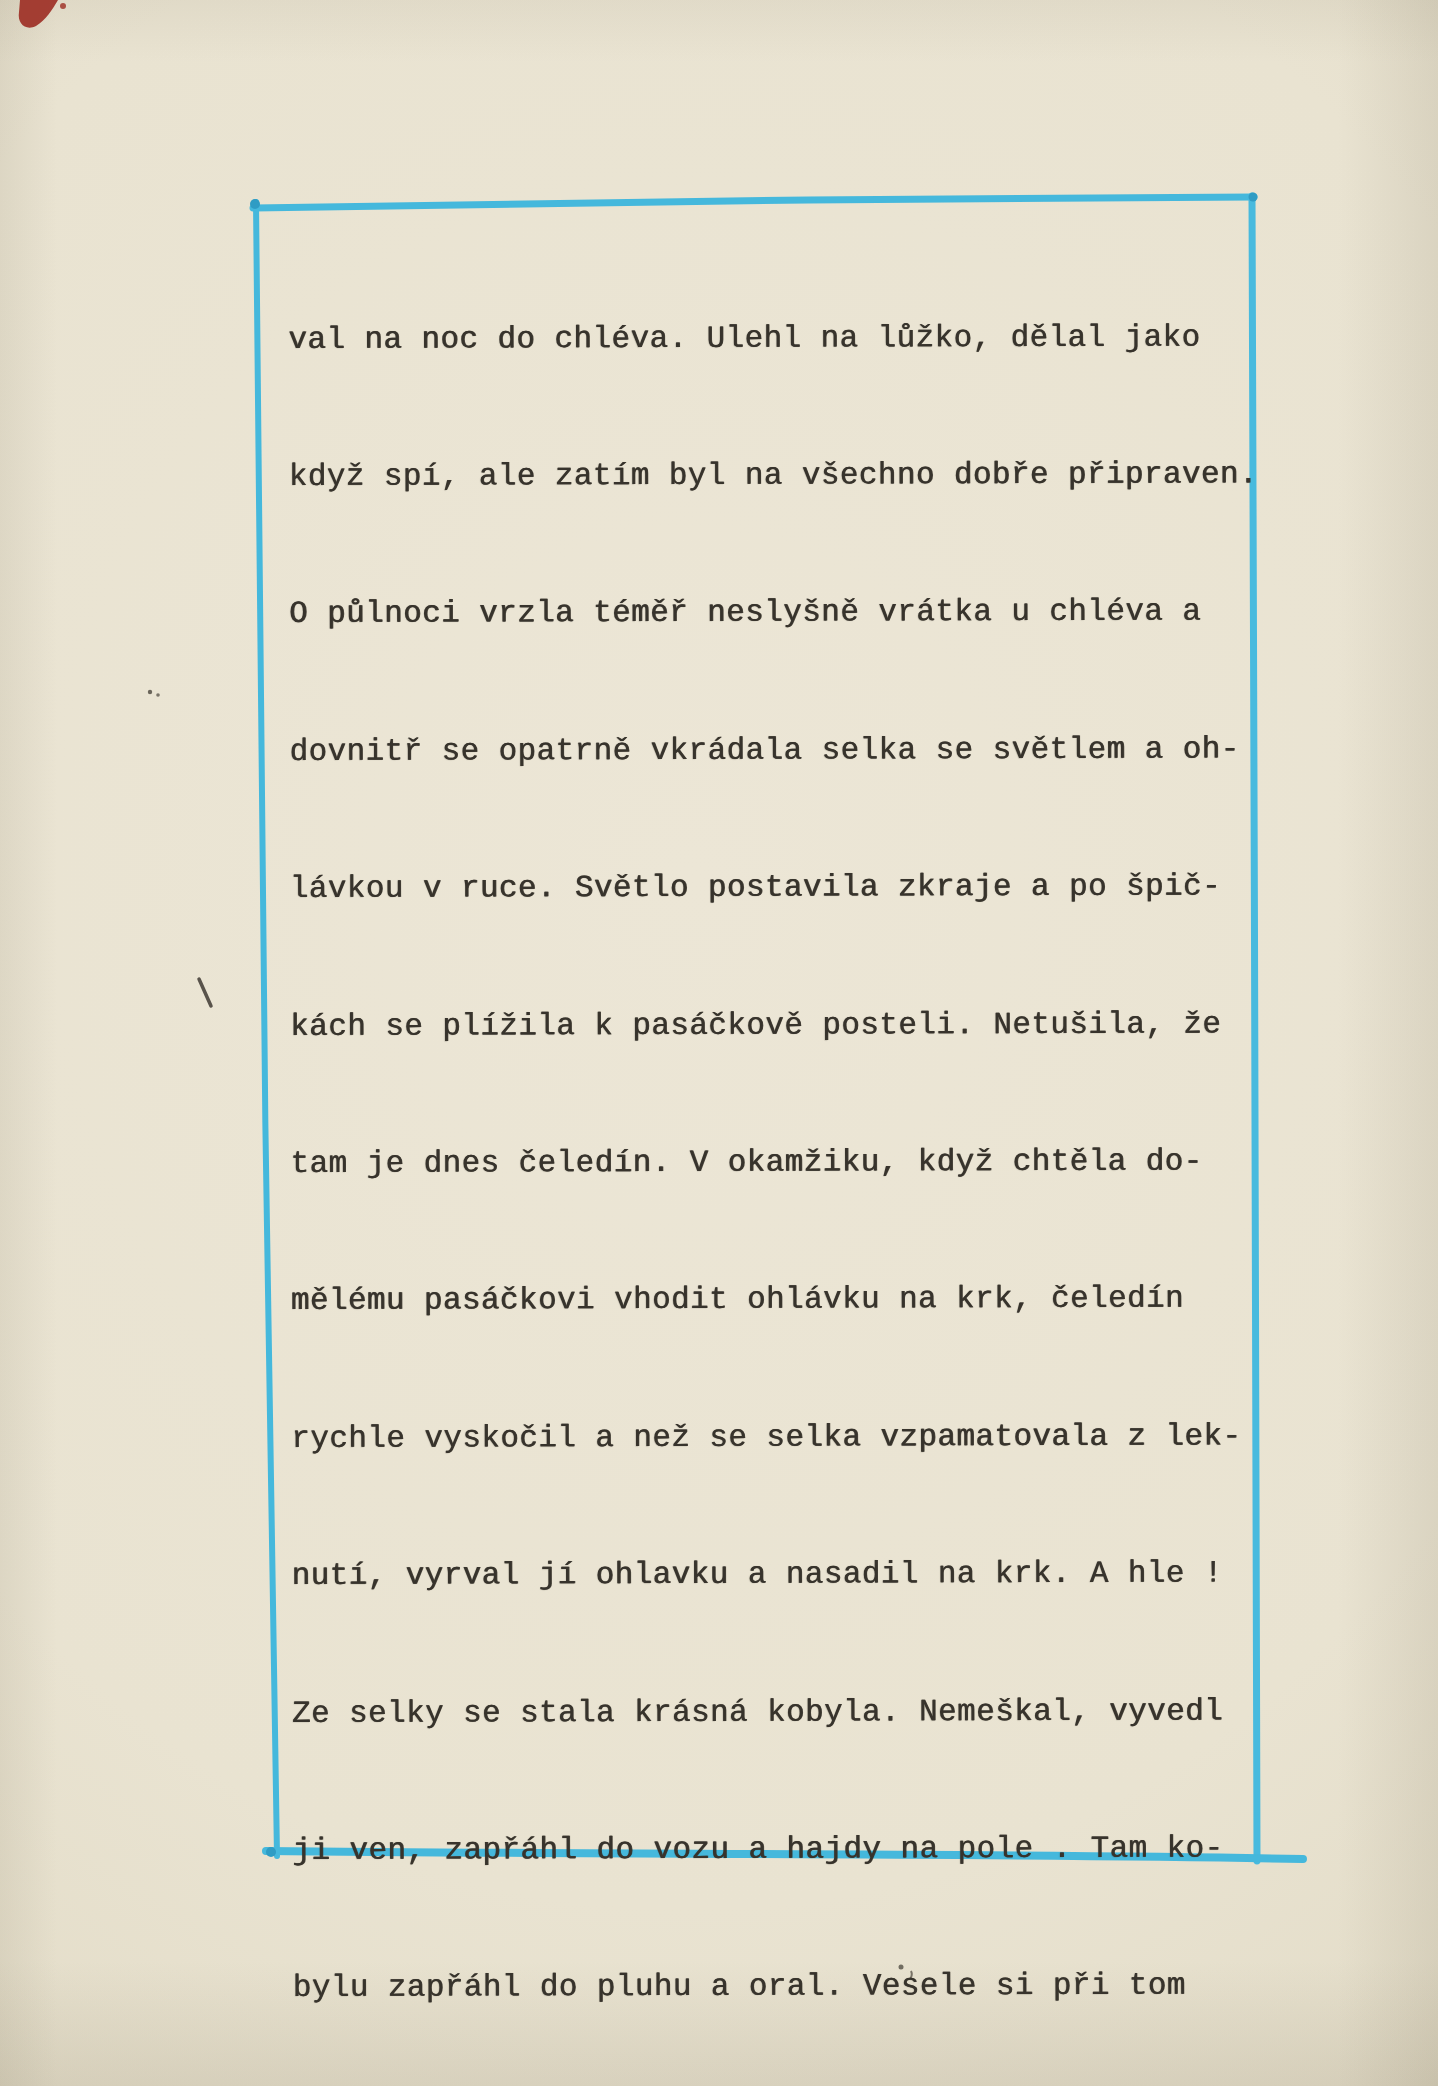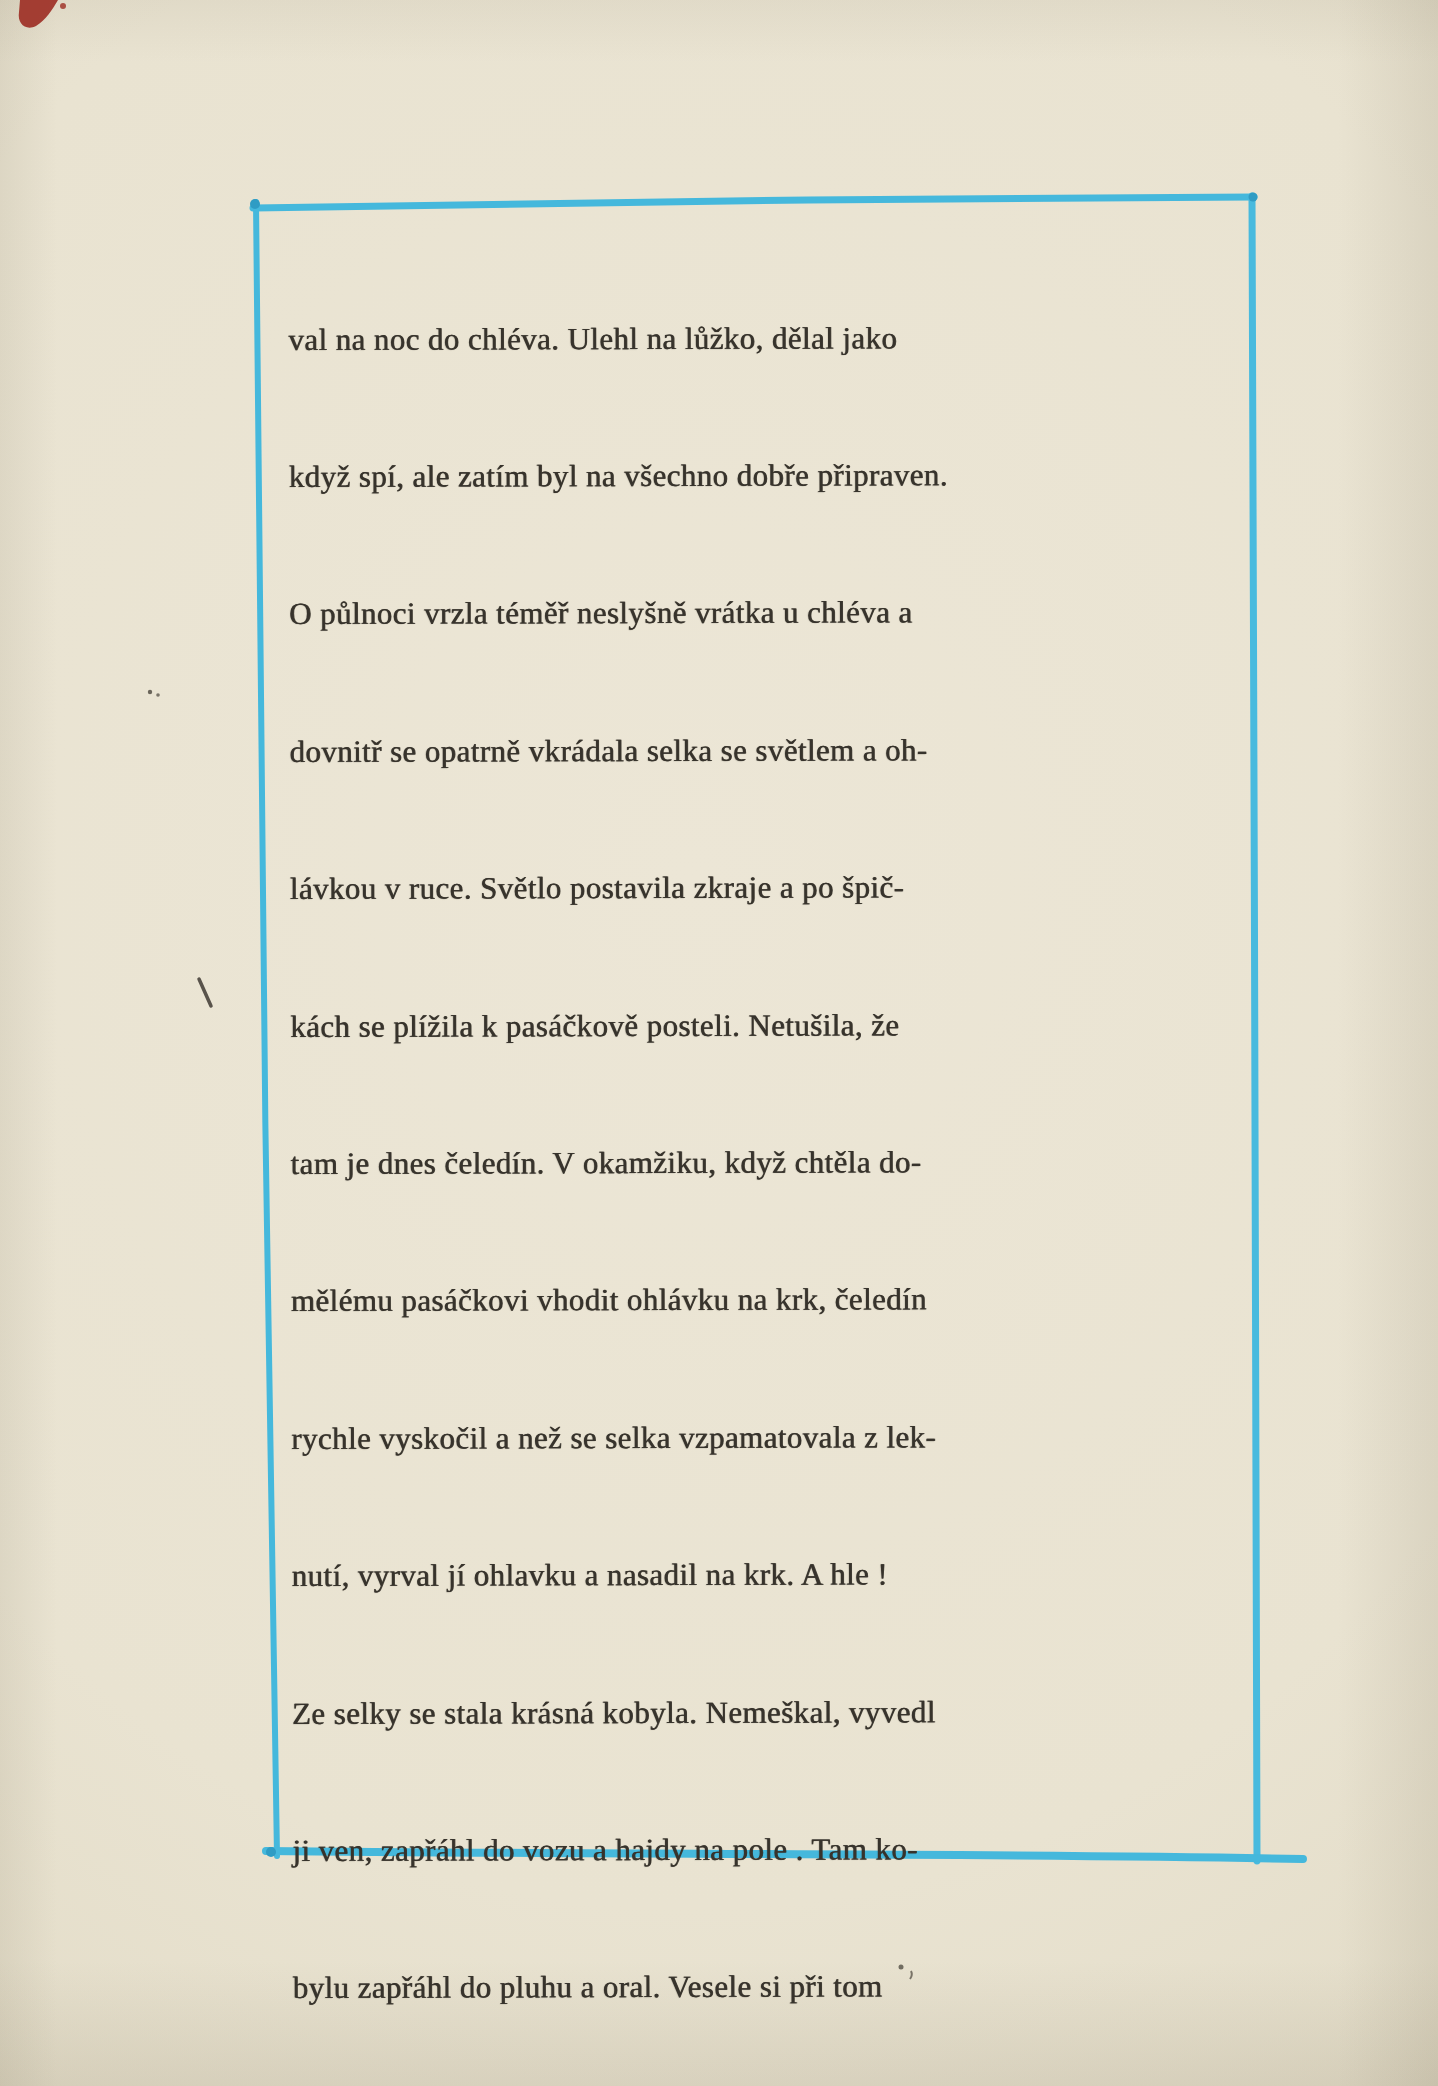--- a/index.html
+++ b/index.html
@@ -2,21 +2,21 @@
 <html><head>
 <meta charset="utf-8">
 <style>
   html,body { margin:0; padding:0; background:#cfc8b4; }
   .page {
     position:relative;
     width:1438px; height:2086px;
     overflow:hidden;
     background:
       radial-gradient(ellipse 120% 90% at 48% 42%, #ece6d6 0%, #e9e3d1 55%, #e1dac5 85%, #d9d2bc 100%);
-    font-family:Liberation Serif, serif;
+    font-family:Liberation Mono, monospace;
   }
   .page::before {
     content:""; position:absolute; inset:0; pointer-events:none;
     background:
       linear-gradient(to right, rgba(110,100,75,0.10), rgba(110,100,75,0) 4%, rgba(110,100,75,0) 93%, rgba(110,100,75,0.12)),
       linear-gradient(to bottom, rgba(110,100,75,0.07), rgba(110,100,75,0) 3%, rgba(110,100,75,0) 94%, rgba(110,100,75,0.12));
   }
   .overlay-svg { position:absolute; left:0; top:0; width:1438px; height:2086px; }
   .text-block {
     position:absolute; left:288px; top:225px;

